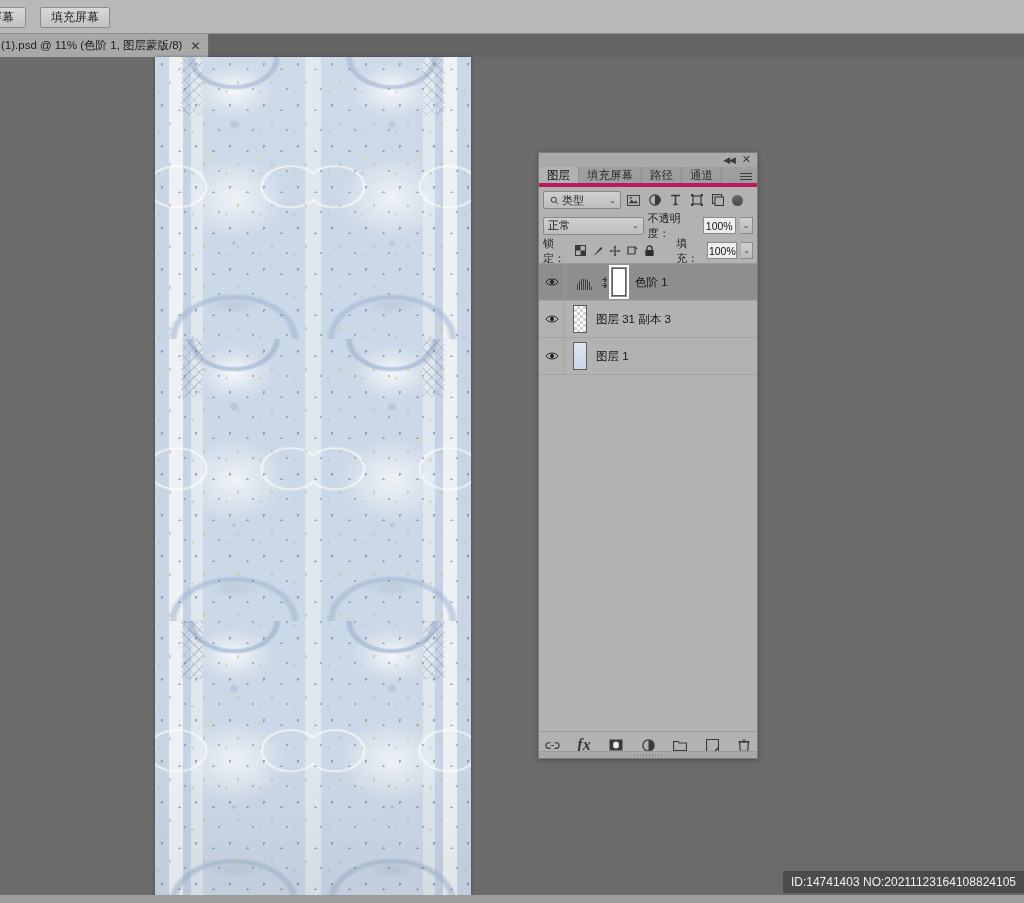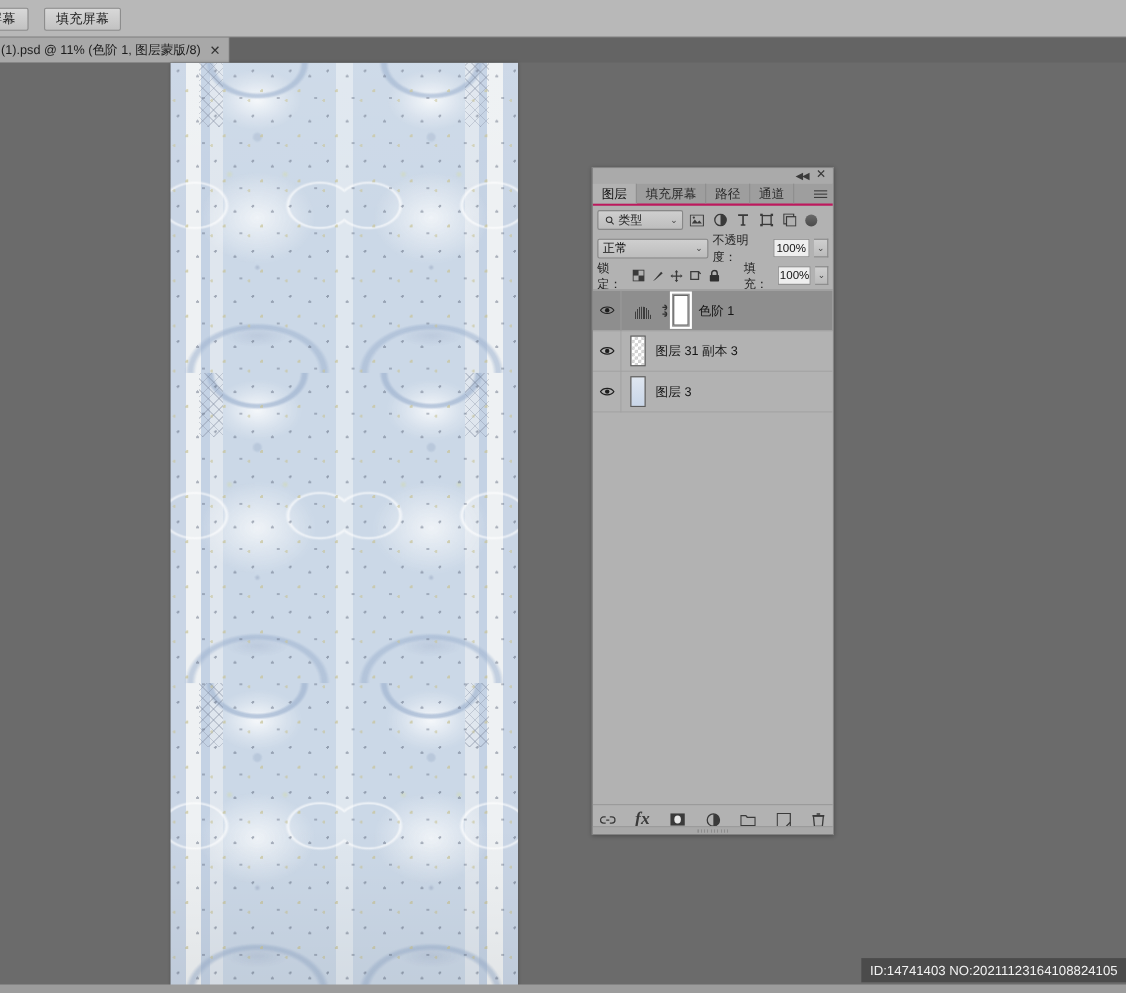--- a/index.html
+++ b/index.html
@@ -145,21 +145,21 @@
   }
   .tb-ico {
     position: absolute; top: 1px; font-size: 9px; color: #3a3a3a; line-height: 12px;
   }
   #tb-collapse { right: 22px; letter-spacing: -1px; }
   #tb-close { right: 6px; font-size: 11px; top: 0px; }
 
   #panel-tabs {
     height: 20px; background: #9e9e9e;
     display: flex; align-items: stretch; flex: 0 0 auto;
-    border-bottom: 2px solid #be185d;
+    border-bottom: 4px solid #be185d;
     position: relative;
   }
   .ptab {
     display: flex; align-items: center; padding: 0 8px;
     font-size: 11.5px; color: #2a2a2a;
     border-right: 1px solid #8d8d8d;
   }
   .ptab.active { background: #b2b2b2; color: #111; }
   #panel-menu-btn {
     position: absolute; right: 5px; top: 4px;
@@ -534,21 +534,21 @@
       <div class="layer-row">
         <div class="eye-cell">
           <svg width="14" height="10" viewBox="0 0 16 11">
             <path d="M1 5.5 C4 1 12 1 15 5.5 C12 10 4 10 1 5.5 Z" fill="none" stroke="#1e1e1e" stroke-width="1.1"></path>
             <circle cx="8" cy="5.5" r="2.3" fill="#1e1e1e"></circle>
           </svg>
         </div>
         <div class="thumbs">
           <div class="thumb flat-blue"></div>
         </div>
-        <div class="layer-name">图层 3</div>
+        <div class="layer-name">图层 1</div>
       </div>
 
     </div>
 
     <div id="panel-footer">
       <div class="foot-ico">
         <svg width="15" height="9" viewBox="0 0 16 9">
             <path d="M6.5 4.5 H9.5" stroke="#3a3a3a" stroke-width="1.2"></path>
             <path d="M6 1.5 H4 a3 3 0 0 0 0 6 h2" fill="none" stroke="#3a3a3a" stroke-width="1.2"></path>
             <path d="M10 1.5 h2 a3 3 0 0 1 0 6 h-2" fill="none" stroke="#3a3a3a" stroke-width="1.2"></path>

